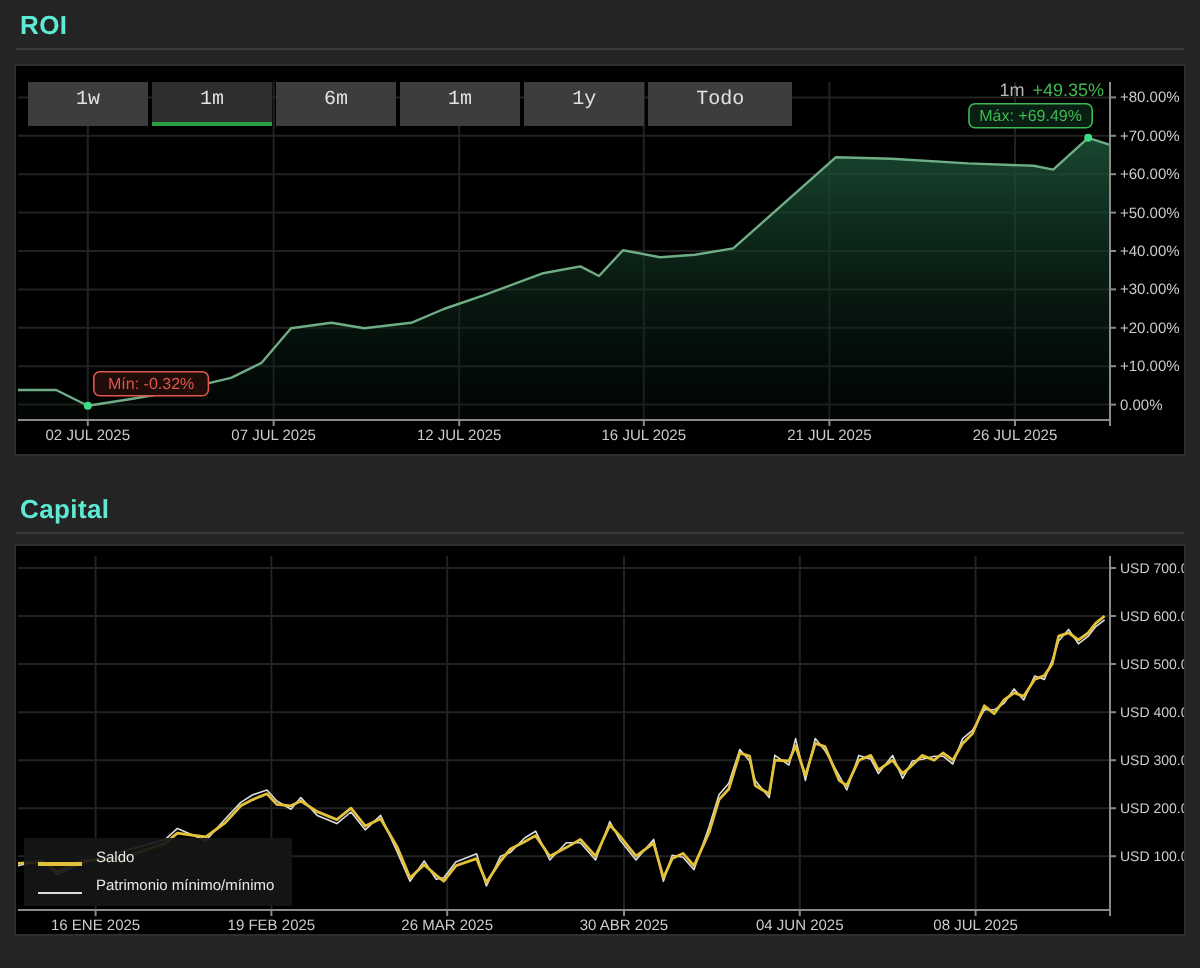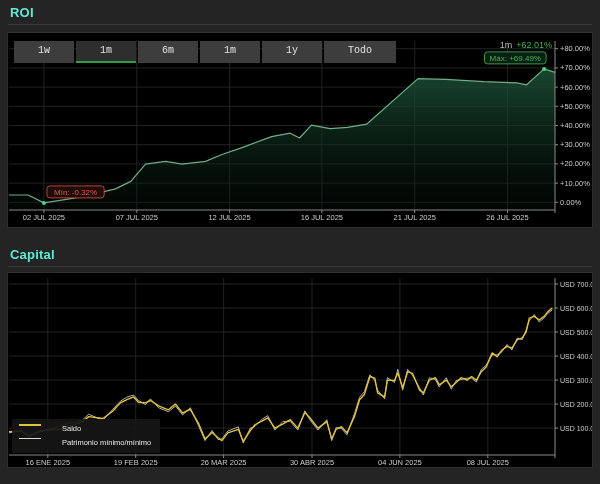--- a/index.html
+++ b/index.html
@@ -36,21 +36,21 @@
   .roi-summary{
     position:absolute;top:7px;right:40px;z-index:3;
     font-size:9px;color:#b8b8b8;
   }
   .roi-summary .pos{color:#3fb950;margin-left:4px;}
   .chart-legend{
     position:absolute;left:4px;top:146px;z-index:3;
     background:rgba(22,22,22,0.92);
     padding:5px 9px 6px 7px;display:flex;flex-direction:column;gap:5px;
   }
-  .legend-item{display:flex;align-items:flex-start;gap:21px;}
+  .legend-item{display:flex;align-items:flex-end;gap:7px;}
   .legend-swatch{width:22px;height:0;border-top-style:solid;}
   .legend-label{font-size:7.5px;color:#e8e8e8;white-space:nowrap;}
 </style>
 </head>
 <body>
 
 <div class="section-title" style="top:5px">ROI</div>
 <div class="divider" style="top:24px"></div>
 
 <div class="panel" style="top:32px">
@@ -119,21 +119,21 @@
     </svg>
   <div class="range-buttons" id="range-buttons">
       <button class="range-btn">1w</button>
       <button class="range-btn active">1m</button>
       <button class="range-btn">6m</button>
       <button class="range-btn">1m</button>
       <button class="range-btn">1y</button>
       <button class="range-btn">Todo</button>
     </div>
   <div class="roi-summary">
-    <span>1m</span><span class="pos">+62.01%</span>
+    <span>1m</span><span class="pos">+49.35%</span>
   </div>
 </div>
 
 <div class="section-title" style="top:247px">Capital</div>
 <div class="divider" style="top:266px"></div>
 
 <div class="panel" style="top:272px">
   <svg id="capital-svg" width="584" height="194" viewBox="0 0 584 194">
       <line x1="1" x2="547" y1="155.1" y2="155.1" stroke="#222222" stroke-width="1"></line>
       <line x1="1" x2="547" y1="131.1" y2="131.1" stroke="#222222" stroke-width="1"></line>

